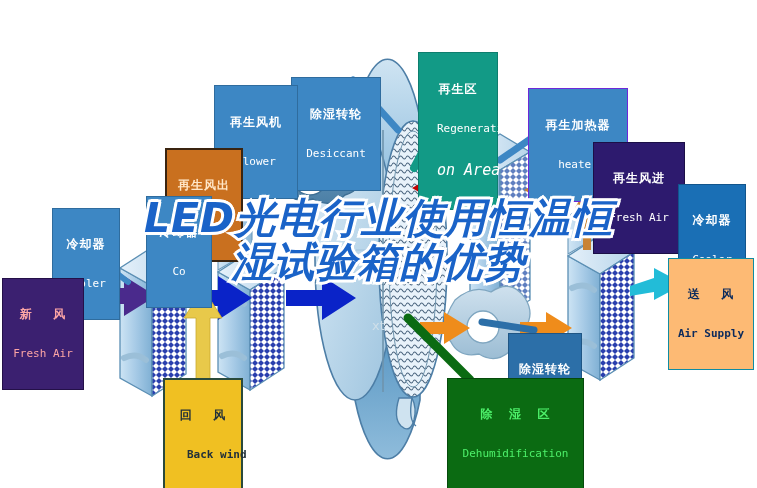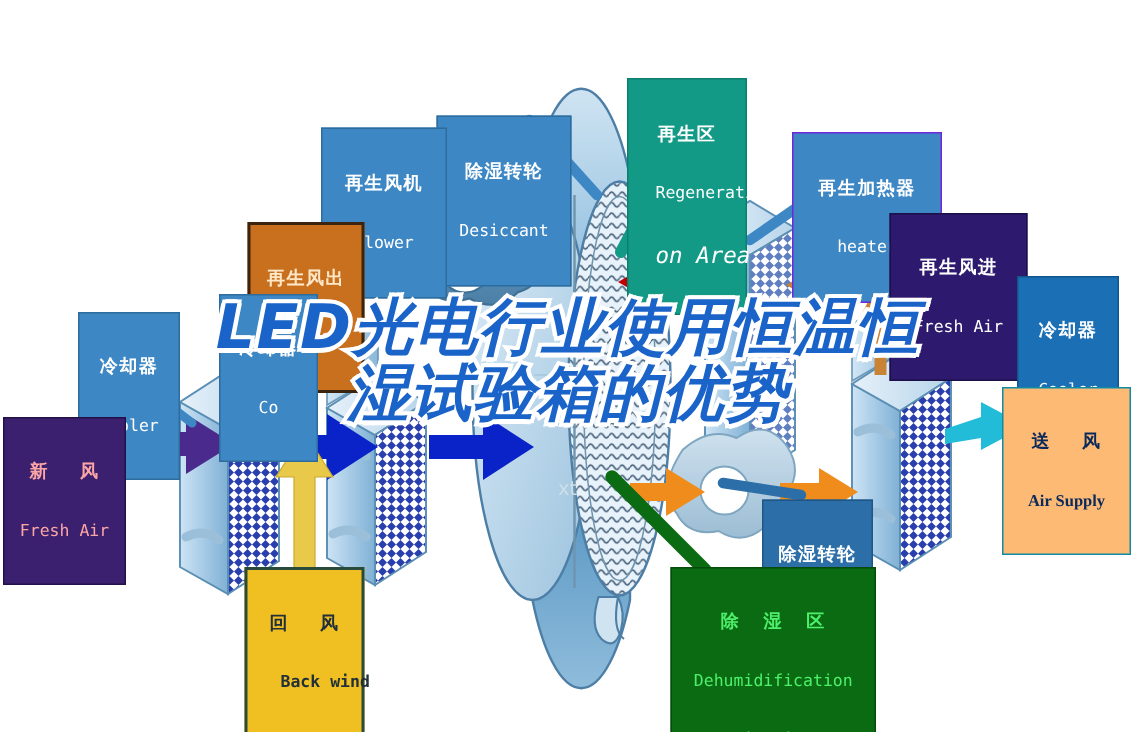--- a/index.html
+++ b/index.html
@@ -275,21 +275,21 @@
   <div class="lbl" style="left:447px;top:378px;width:137px;padding:2px 2px;background:#0b6b12;color:#4df06a;
               border:1px solid #064a0c;font-size:12px;">
     <span class="cn">除   湿   区</span>
     <span class="en" style="font-size:11px;">Dehumidification</span>
     <span class="en" style="font-size:11px;">District</span>
   </div>
 
   <div class="lbl" style="left:668px;top:258px;width:86px;padding:2px 2px;background:#fdba74;color:#0b2a5c;
               border:1px solid #0f8ca3;font-size:12px;">
     <span class="cn">送    风</span>
-    <span class="en" style="font-size:11px;font-weight:bold;font-family:Liberation Serif, serif;">Air Supply</span>
+    <span class="en" style="font-size:11px;font-weight:bold;">Air Supply</span>
   </div>
 
   <div id="title">
     <span>LED光电行业使用恒温恒</span>
     <span>湿试验箱的优势</span>
   </div>
 
 </div>
 
 </body></html>

